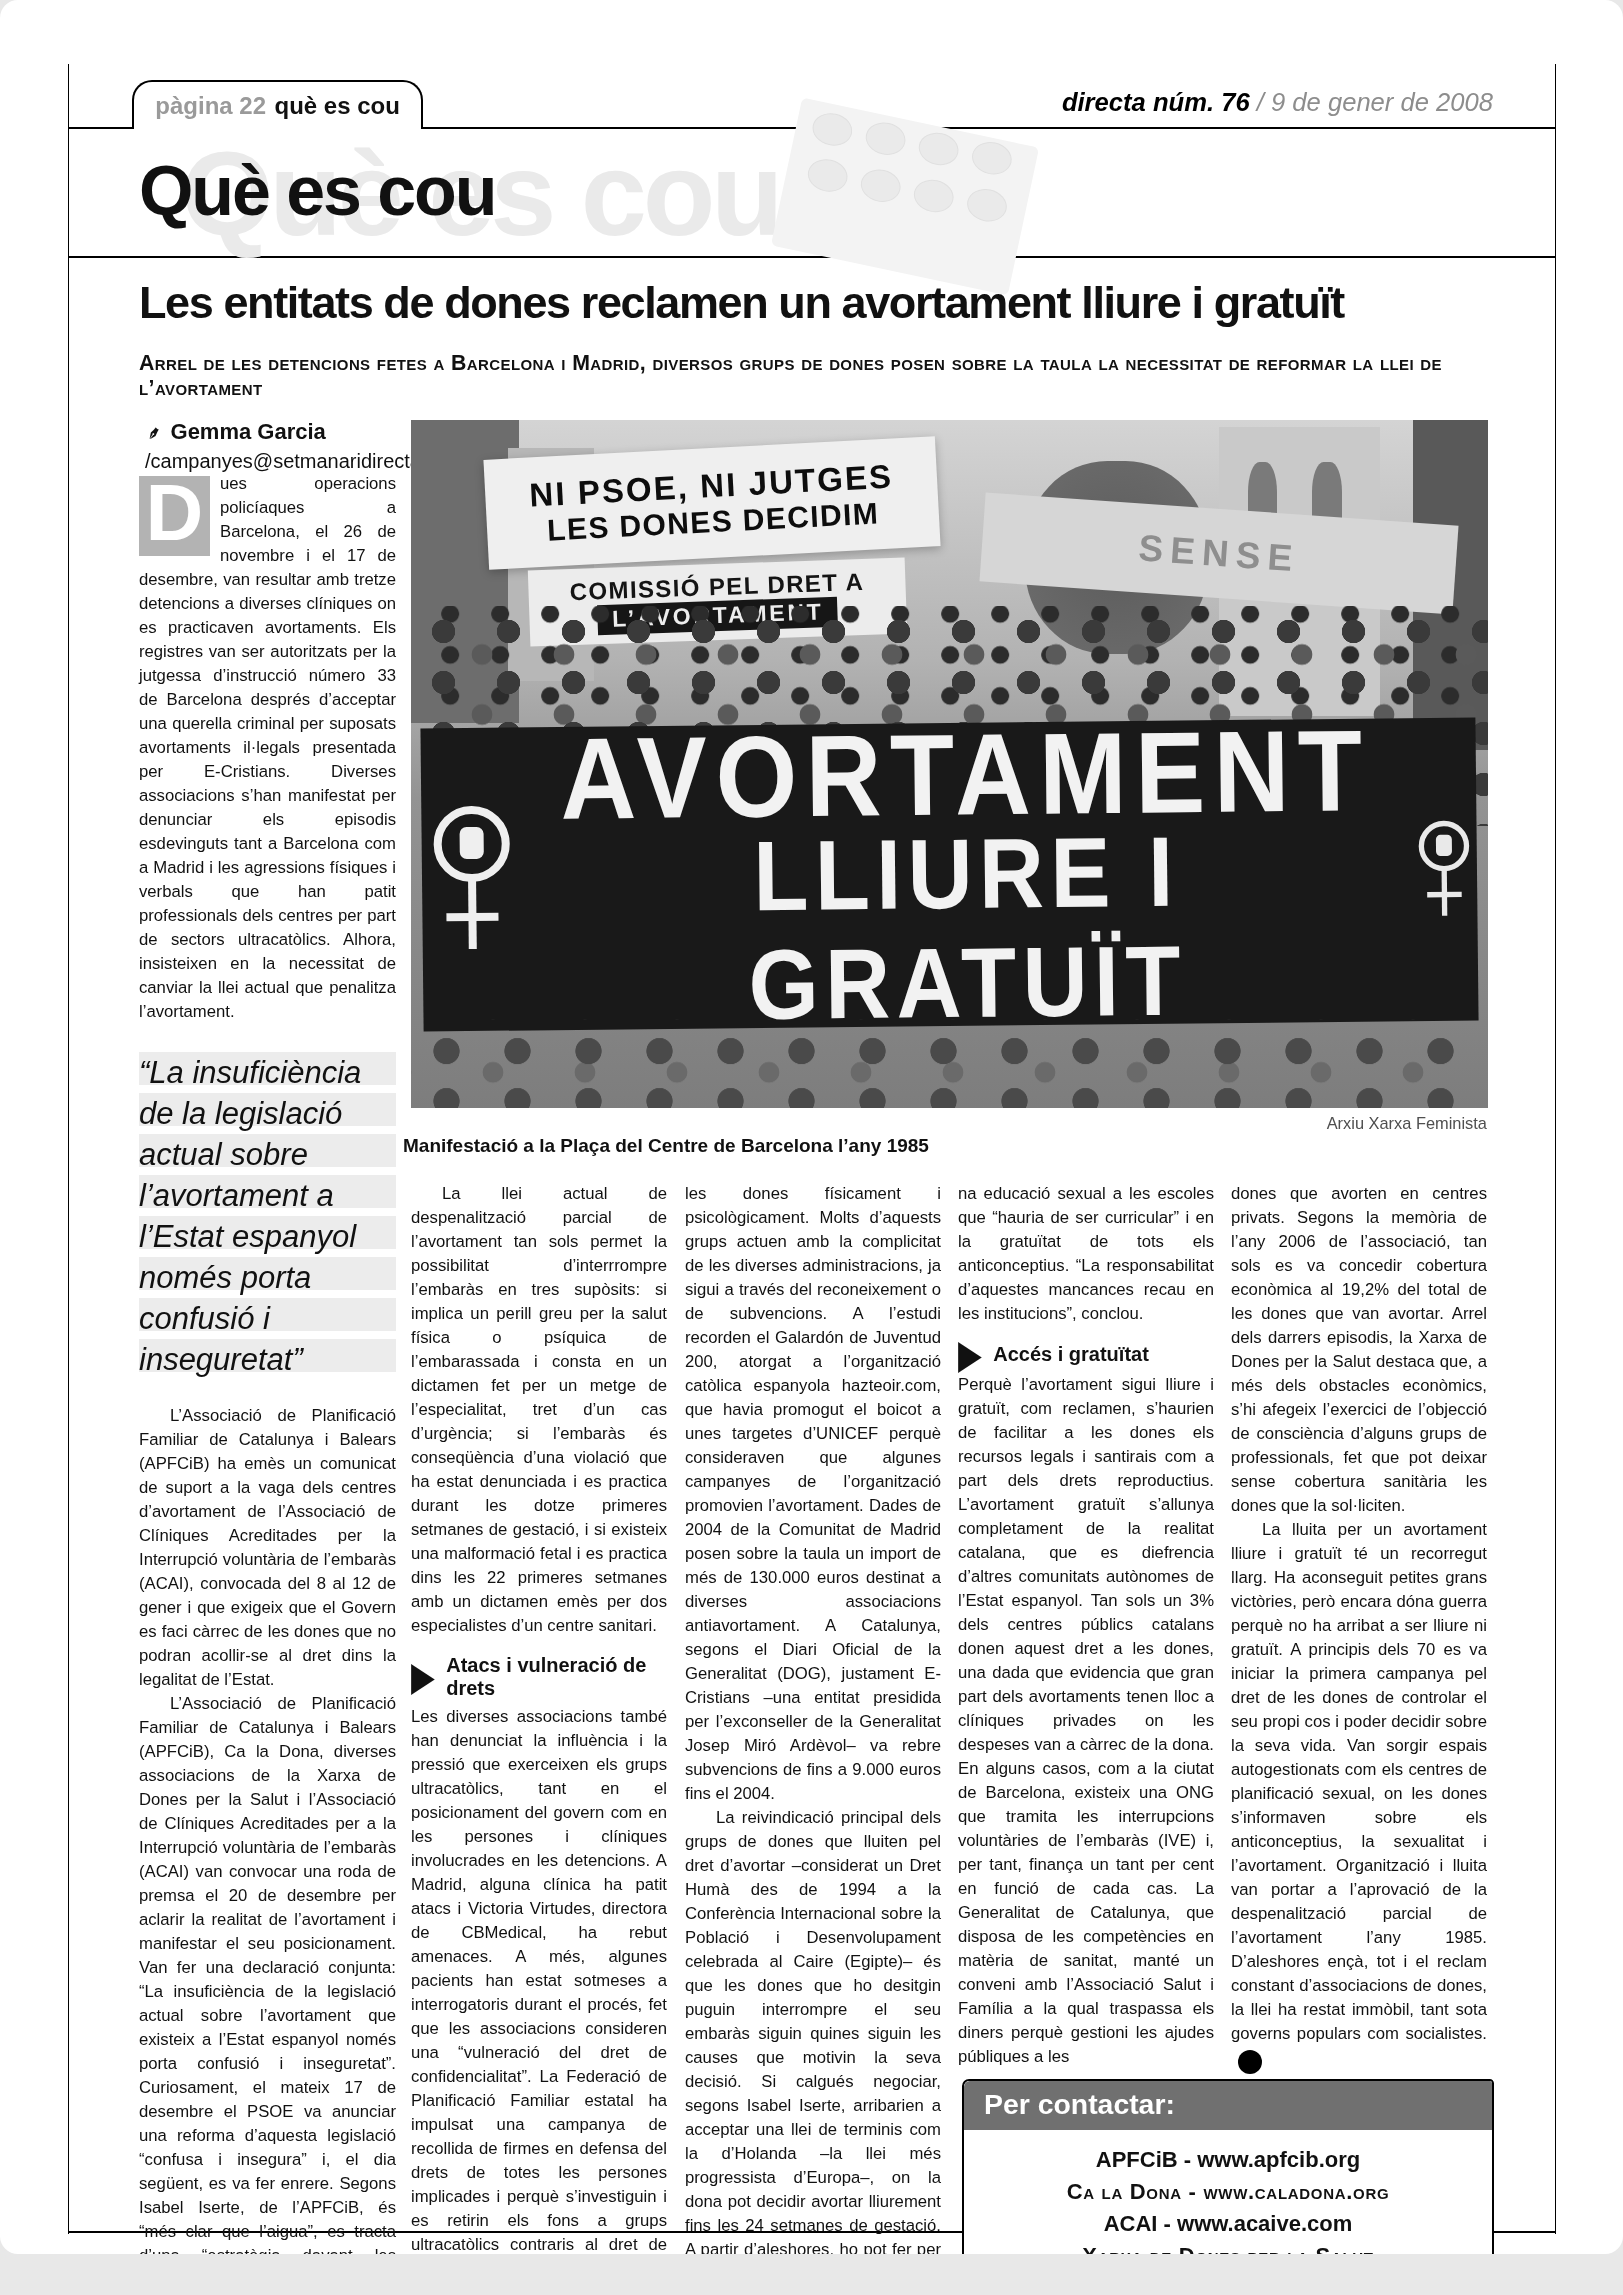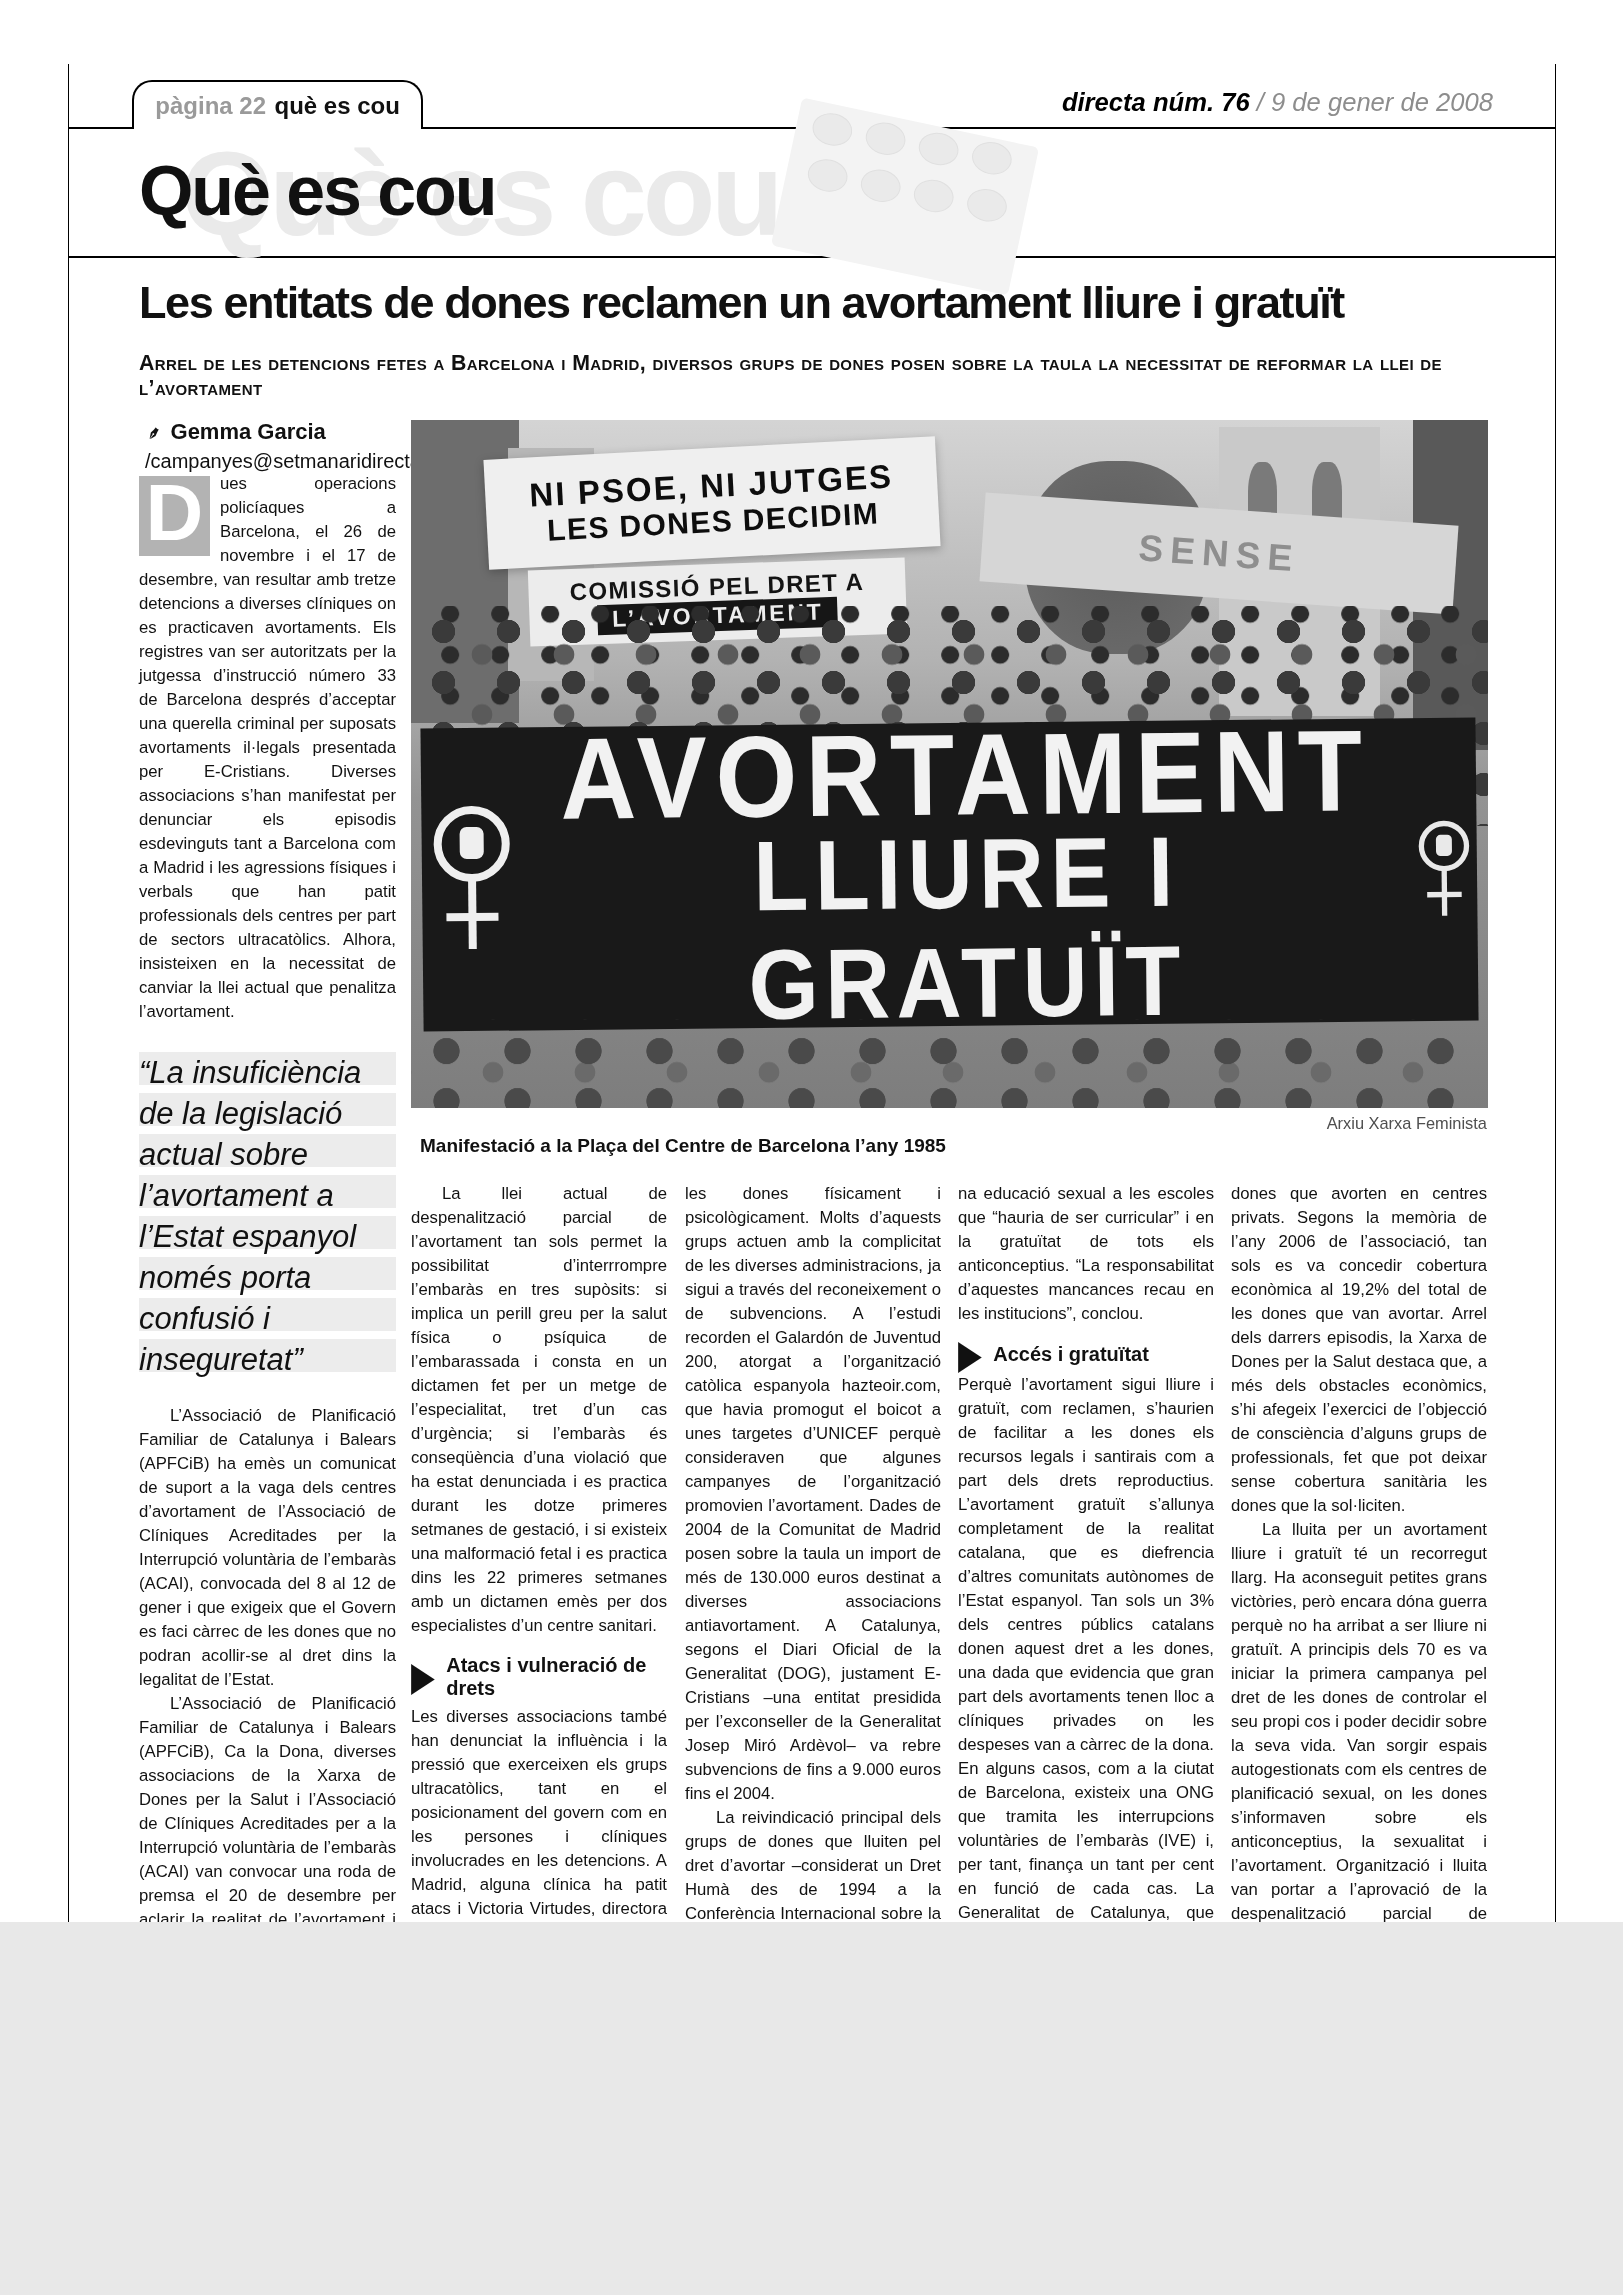--- a/index.html
+++ b/index.html
@@ -1,17 +1,17 @@
 <!DOCTYPE html>
 <html lang="ca" style="font-size:11.4px"><head>
 <meta charset="utf-8">
 <style>
   html,body{margin:0;padding:0;background:#e8e8e8;}
-  .page{position:relative;width:1623px;height:1922px;background:#fff;margin:0 auto;
-        font-family:"Liberation Sans",sans-serif;color:#111;overflow:hidden;}
+  .page{position:relative;width:1623px;height:2254px;background:#fff;margin:0 auto;
+        font-family:"Liberation Sans",sans-serif;color:#111;overflow:hidden;border-radius:18px;}
   
   .rule{position:absolute;background:#000;}
   .rule-top{left:68px;width:1488px;top:127px;height:2.1px;}
   .rule-sub{left:68px;width:1488px;top:256px;height:2.1px;}
   .rule-bottom{left:68px;width:1488px;top:2231px;height:2.1px;}
   .rule-left{left:68px;top:64px;width:1.4px;height:2170px;}
   .rule-right{left:1555px;top:64px;width:1.4px;height:2170px;}
   
   .tab{position:absolute;left:132px;top:80px;height:47px;border:2.1px solid #000;border-bottom:none;
        border-radius:20px 20px 0 0;background:#fff;display:flex;align-items:center;gap:8.5px;
@@ -72,21 +72,21 @@
                  display:flex;align-items:center;justify-content:center;gap:25.6px;}
   .ph-mb-text{text-align:center;color:#f2f2f2;font-weight:bold;}
   .ph-mb-text .m1{font-size:105px;letter-spacing:8.5px;line-height:1.05;transform:scaleY(1.1);}
   .ph-mb-text .m2{font-size:90px;letter-spacing:6.4px;line-height:1.1;transform:scaleY(1.1);}
   .ph-crowd2{left:0;bottom:0;width:100%;height:13%;
     background-image:
       radial-gradient(circle,#4a4a4a 0 12.8px,transparent 13.5px),
       radial-gradient(circle,#6a6a6a 0 10px,transparent 10.7px);
     background-size:71px 50px,92px 64px;background-position:0 7.1px,36px 21.3px;}
   .credit{position:absolute;right:136px;top:1114px;font-size:16.4px;color:#4f4f4f;margin-left:28px;}
-  .caption{position:absolute;left:420px;top:1135px;font-size:19px;font-weight:bold;}
+  .caption{position:absolute;left:403px;top:1135px;font-size:19px;font-weight:bold;}
   
   .bodytext p{margin:0;text-align:justify;font-size:16.7px;line-height:24px;}
   .indent{text-indent:31px;}
   .leftcol{position:absolute;left:139px;top:472px;width:257px;}
   .dropcap{float:left;width:71px;height:80px;background:#b3b3b3;color:#fff;font-size:80px;
            line-height:74px;font-weight:bold;text-align:center;margin:4.3px 10px 2.8px 0;}
   .quote{margin:28.4px 0 24px;font-style:italic;font-size:31px;line-height:41px;text-align:left;
          background:repeating-linear-gradient(to bottom,#ececec 0,#ececec 33px,#fff 33px,#fff 41px);}
   .col{position:absolute;top:1182px;width:256px;}
   .col1{left:411px;} .col2{left:685px;} .col3{left:958px;} .col4{left:1231px;}

